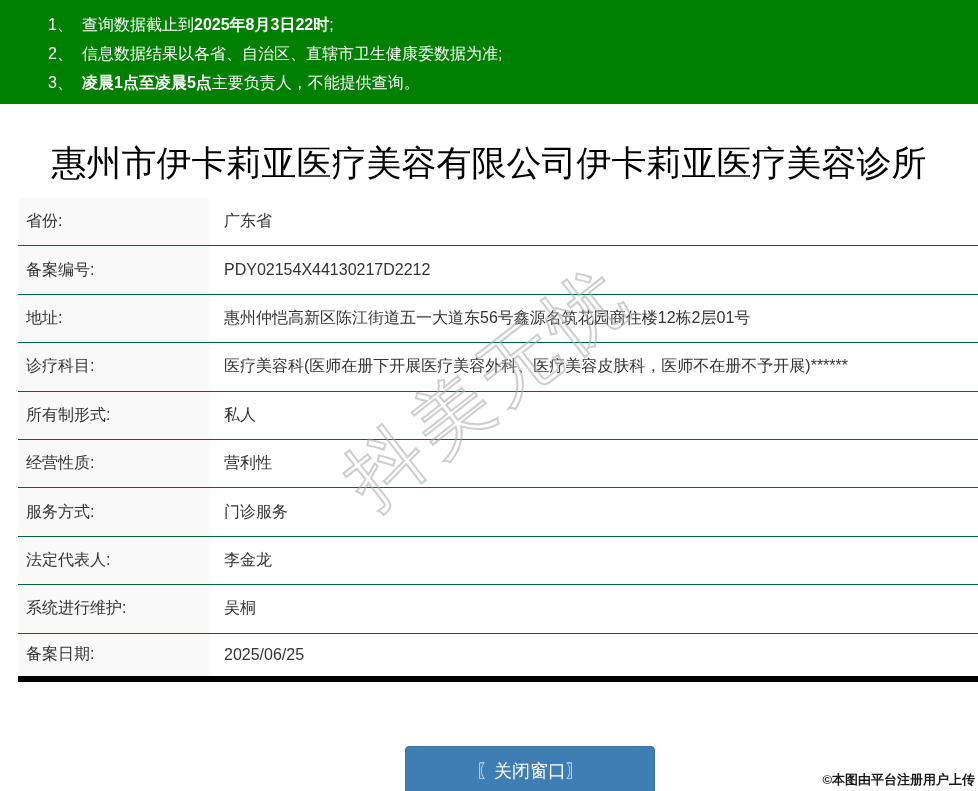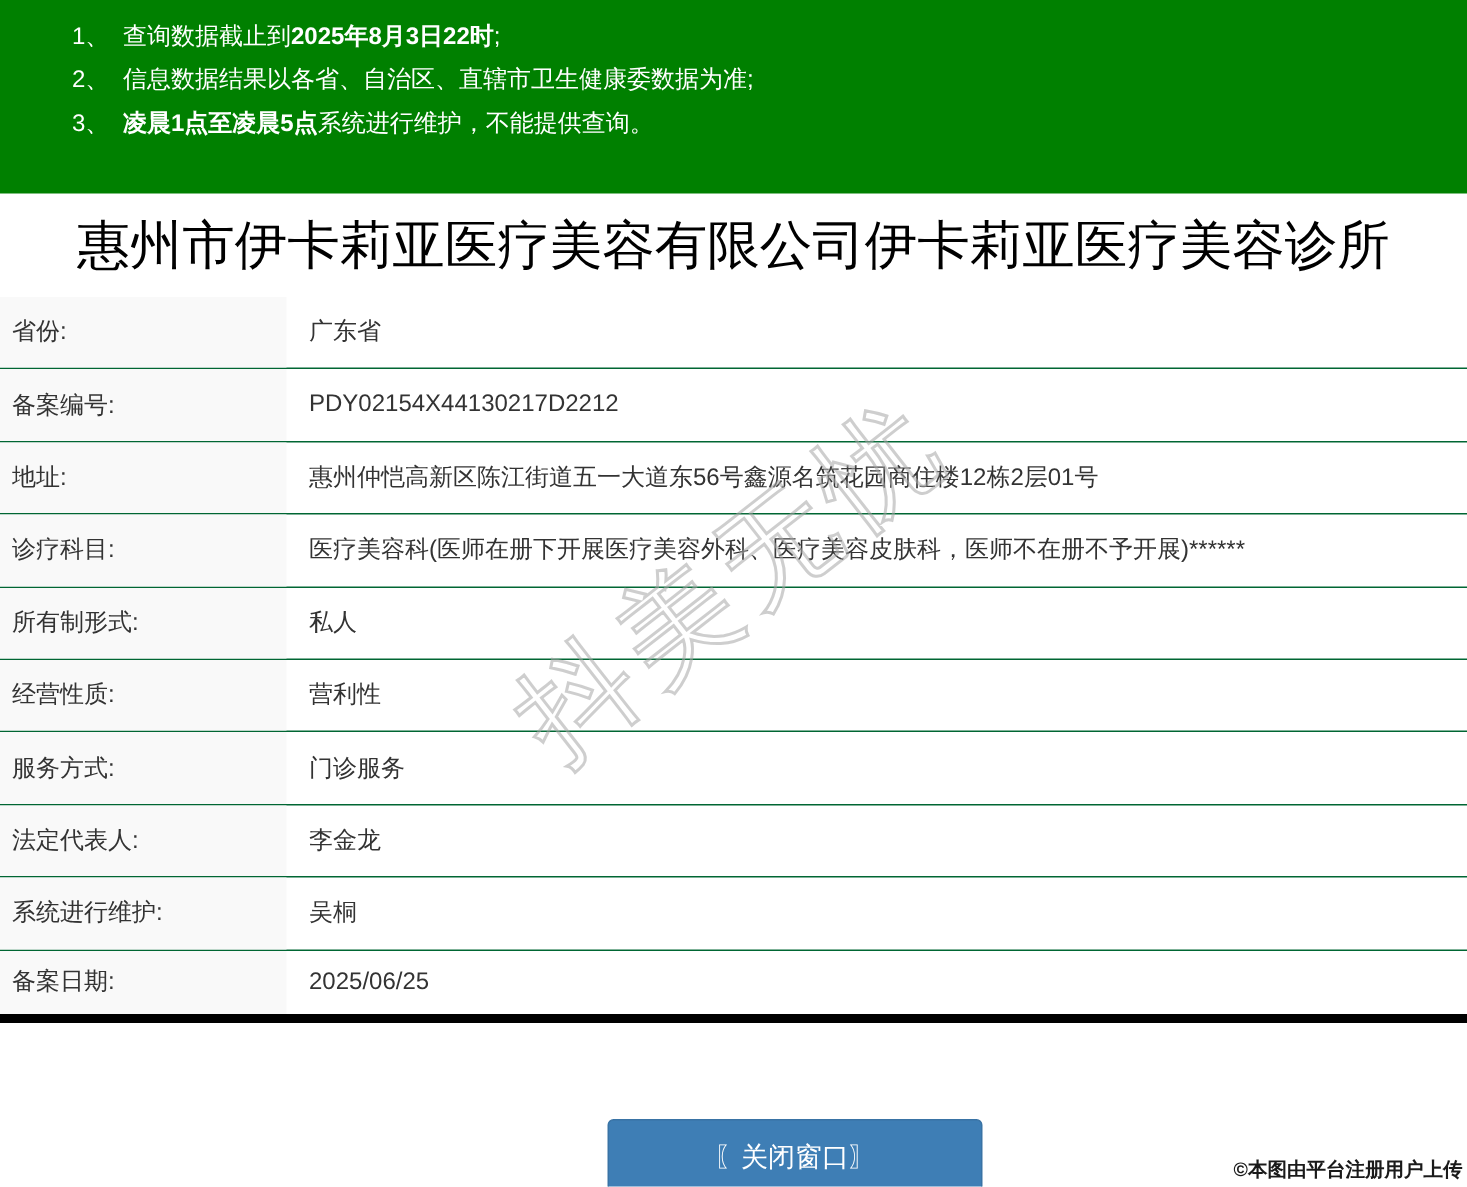--- a/index.html
+++ b/index.html
@@ -3,21 +3,21 @@
 <meta charset="utf-8">
 <style>
   html,body{margin:0;padding:0;}
   body{
     width:978px;height:791px;position:relative;overflow:hidden;
     background:#ffffff;
     font-family:"Liberation Sans", sans-serif;
   }
   
   .banner{
-    position:absolute;top:0;left:0;width:978px;height:129px;
+    position:absolute;top:0;left:0;width:978px;height:104px;
     background:#008000;color:#ffffff;box-sizing:border-box;
     padding-top:10px;
   }
   .notice-line{
     font-size:16px;line-height:29px;padding-left:48px;white-space:nowrap;
   }
   .notice-line .num{display:inline-block;width:34px;}
   .notice-line b{font-weight:bold;}
   
   .page-title{
@@ -26,20 +26,21 @@
     letter-spacing:0px;white-space:nowrap;
   }
   
   .record-table{
     position:absolute;top:198px;left:0;width:978px;
   }
   .row{
     display:flex;height:48.4px;box-sizing:border-box;
     border-bottom:1px solid #006633;
     align-items:stretch;
+    margin-left:18px;
   }
   .row:last-child{border-bottom:6px solid #000000;}
   .cell{display:flex;align-items:center;font-size:16px;color:#333;}
   .cell.label{
     width:191px;box-sizing:border-box;background:#f9f9f9;
     padding-left:8px;flex:0 0 191px;
   }
   .cell.value{flex:1;padding-left:15px;padding-right:10px;}
   
   .close-btn{
@@ -64,21 +65,21 @@
     font-size:13px;font-weight:bold;color:#1a1a1a;white-space:nowrap;
     text-shadow:-1px -1px 0 #fff,1px -1px 0 #fff,-1px 1px 0 #fff,1px 1px 0 #fff;
   }
 </style>
 </head>
 <body>
 
 <div class="banner">
   <div class="notice-line"><span class="num">1、</span><span>查询数据截止到</span><b>2025年8月3日22时</b><span>;</span></div>
   <div class="notice-line"><span class="num">2、</span><span>信息数据结果以各省、自治区、直辖市卫生健康委数据为准;</span><b></b><span></span></div>
-  <div class="notice-line"><span class="num">3、</span><span></span><b>凌晨1点至凌晨5点</b><span>系统进行维护，不能提供查询。</span></div>
+  <div class="notice-line"><span class="num">3、</span><span></span><b>凌晨1点至凌晨5点</b><span>主要负责人，不能提供查询。</span></div>
 </div>
 
 <div class="page-title">惠州市伊卡莉亚医疗美容有限公司伊卡莉亚医疗美容诊所</div>
 
 <div class="record-table">
   <div class="row">
     <div class="cell label">省份:</div>
     <div class="cell value">广东省</div>
   </div>
   <div class="row">

